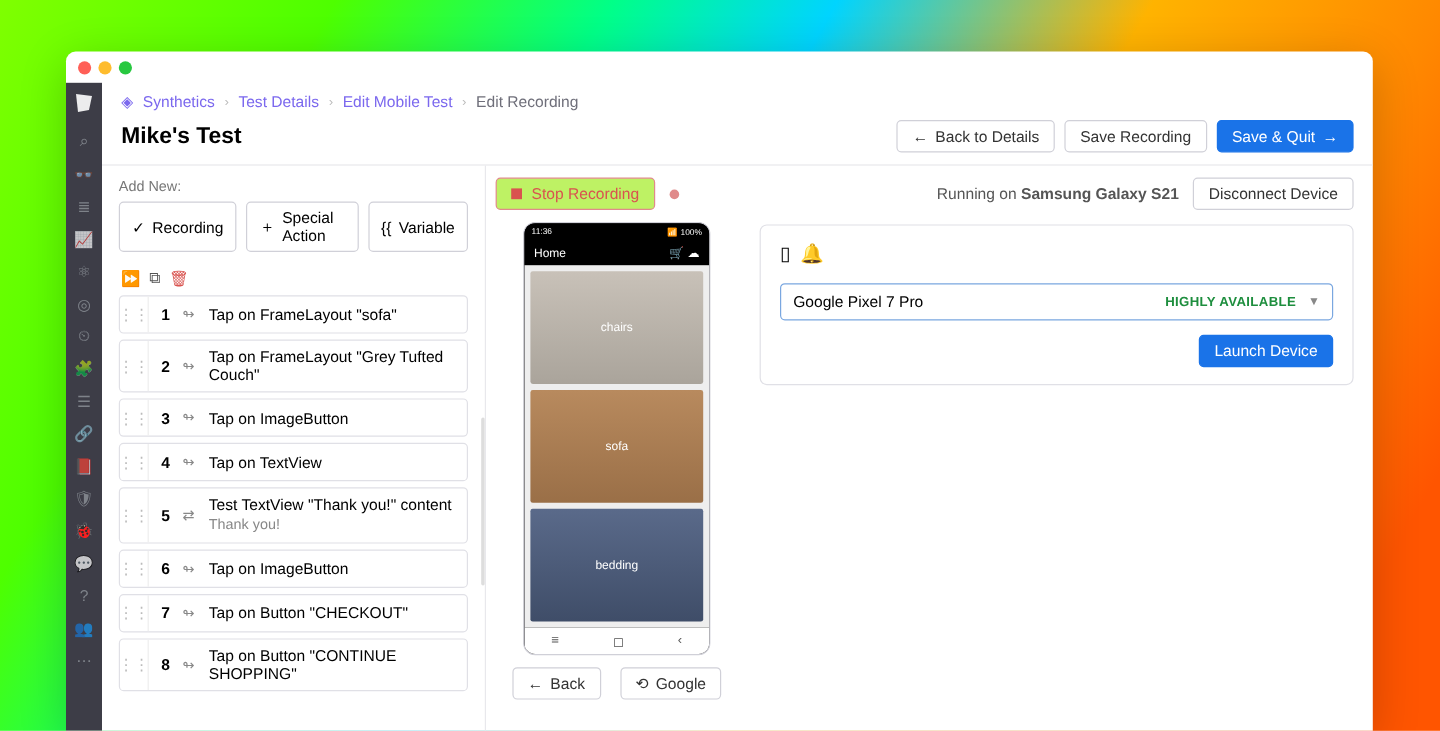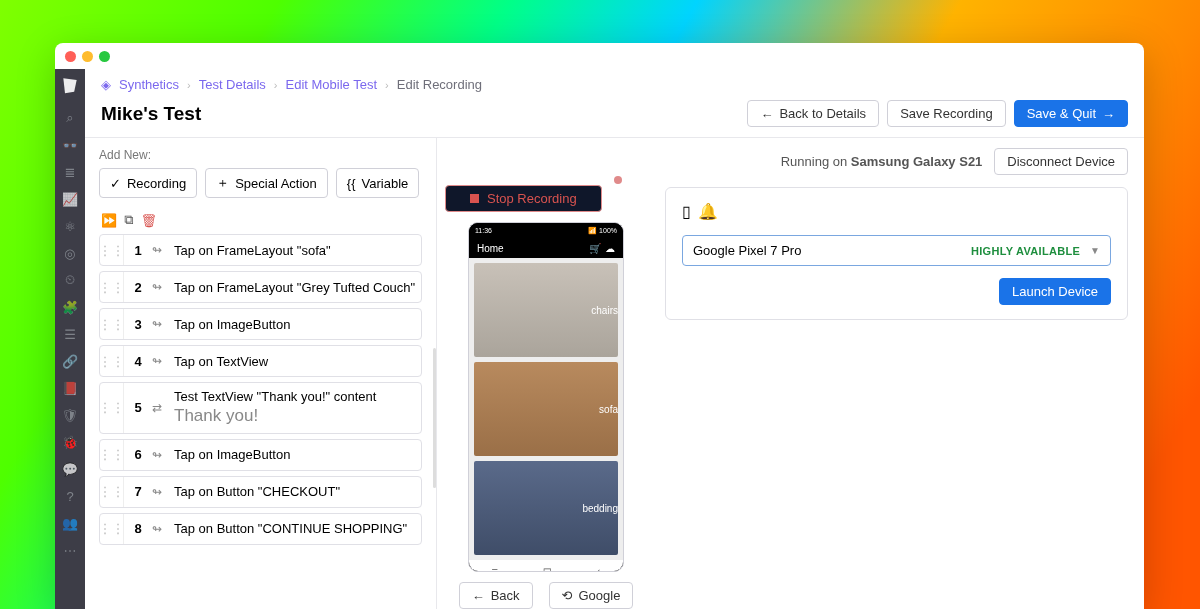--- a/index.html
+++ b/index.html
@@ -29,49 +29,49 @@
   .crumbs .sep { color:#bbb; font-size:11px; }
   .crumbs .ico { color:#7b68ee; }
   .titlebar2 { display:flex; align-items:center; padding:4px 16px 10px; border-bottom:1px solid #e8e8ec; }
   .titlebar2 h1 { font-size:19px; font-weight:600; flex:1; }
   .btn { border:1px solid #d0d0d8; background:#fff; border-radius:4px; padding:5px 12px; font-size:13px; cursor:pointer; display:inline-flex; align-items:center; gap:6px; color:#333; }
   .btn + .btn { margin-left:8px; }
   .btn.primary { background:#1a73e8; border-color:#1a73e8; color:#fff; font-weight:500; }
   .content { display:flex; flex:1; min-height:0; }
 
   
-  .left { width:352px; padding:10px 14px 0 14px; border-right:1px solid #e8e8ec; overflow:hidden; position:relative;}
+  .left { width:320px; padding:10px 14px 0 14px; border-right:1px solid #e8e8ec; overflow:hidden; position:relative;}
   .addnew { font-size:12px; color:#777; margin-bottom:6px; }
   .chipbar { display:flex; gap:8px; margin-bottom:14px; }
   .chip { border:1px solid #d0d0d8; border-radius:4px; padding:5px 10px; font-size:13px; display:inline-flex; align-items:center; gap:6px; cursor:pointer; }
   .stepshdr { display:flex; align-items:center; margin-bottom:6px; }
   .stepshdr h2 { font-size:15px; font-weight:600; flex:1; }
   .stepshdr .tool { width:20px; text-align:center; color:#555; cursor:pointer; font-size:13px; }
   .stepshdr .tool.trash{color:#d9534f}
   .steps { display:flex; flex-direction:column; gap:5px; }
   .step { border:1px solid #e0e0e6; border-radius:4px; display:flex; align-items:center; min-height:32px; font-size:13px; }
   .handle { width:24px; color:#bbb; text-align:center; cursor:grab; border-right:1px solid #eee; align-self:stretch; display:flex; align-items:center; justify-content:center;}
   .num { width:28px; text-align:center; font-weight:600; }
   .sicon2 { width:18px; color:#888; font-size:12px; }
   .steptxt { flex:1; padding:6px 4px; }
   .step.assert .steptxt { line-height:1.25; }
-  .subtxt { color:#888; font-size:17px; }
+  .subtxt { color:#888; font-size:12px; }
   .scroll-line{position:absolute; right:0; top:210px; width:3px; height:140px; background:#ddd; border-radius:2px;}
 
   
   .middle { flex:0 0 218px; padding:10px 8px 0; display:flex; flex-direction:column; align-items:center; }
   .stopbar { width:100%; display:flex; align-items:center; gap:12px; margin-bottom:10px;}
-  .stopbtn { border:1px solid #e08a8a; color:#d9534f; background:#0f172a; border-radius:4px; padding:5px 24px; font-size:13px; display:inline-flex; align-items:center; gap:8px; cursor:pointer;margin-top:37px;}
+  .stopbtn { border:1px solid #e08a8a; color:#d9534f; background:#bef264; border-radius:4px; padding:5px 12px; font-size:13px; display:inline-flex; align-items:center; gap:8px; cursor:pointer;}
   .recdot{ width:8px;height:8px;border-radius:50%;background:#e08a8a; }
 
   .phone { width:156px; border:1px solid #d0d0d8; border-radius:10px; background:#000; overflow:hidden; }
   .pstat { height:15px; background:#000; color:#fff; font-size:7px; display:flex; justify-content:space-between; padding:0 6px; align-items:center;}
   .phdr { height:20px; background:#000; color:#fff; font-size:10px; display:flex; align-items:center; padding:0 8px; justify-content:space-between;}
   .pbody { background:#eee; padding:5px; display:flex; flex-direction:column; gap:5px; }
-  .tile { height:94px; border-radius:2px; display:flex; align-items:center; justify-content:flex-end; color:#fff; font-size:10px; position:relative;}
+  .tile { height:94px; border-radius:2px; display:flex; align-items:center; justify-content:center; color:#fff; font-size:10px; position:relative;}
   .tile1{ background:linear-gradient(#c8c1b8,#aaa49b); }
   .tile2{ background:linear-gradient(#b88a5e,#9a6f47); }
   .tile3{ background:linear-gradient(#5a6a8a,#3f4d68); }
   .pnav { height:22px; background:#fff; display:flex; justify-content:space-around; align-items:center; color:#555; font-size:11px;}
   .underbtns{ display:flex; gap:8px; margin-top:10px;}
 
   
   .right { flex:1; padding:10px 16px 0 10px; }
   .runon { font-size:13px; text-align:left; color:#555; margin-bottom:12px; display:flex; align-items:center;}
   .runon .spacer{flex:1}

